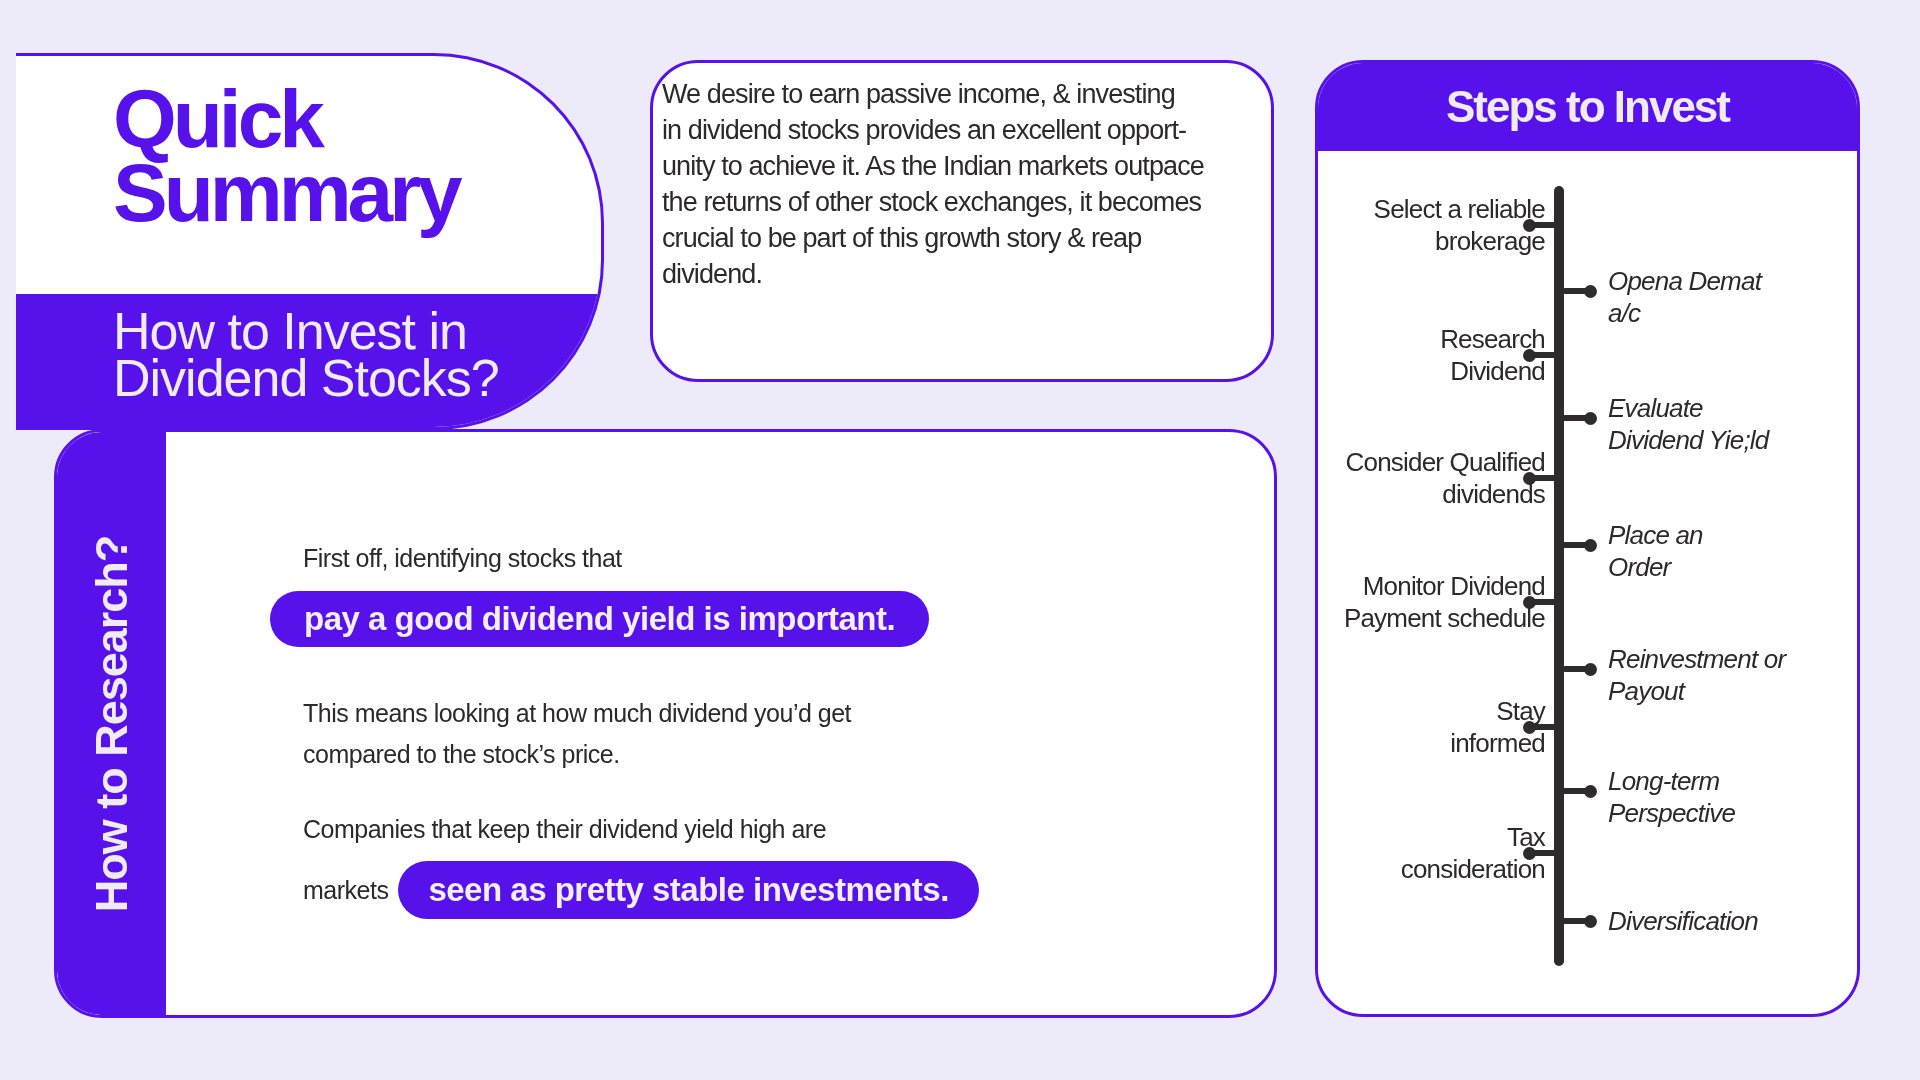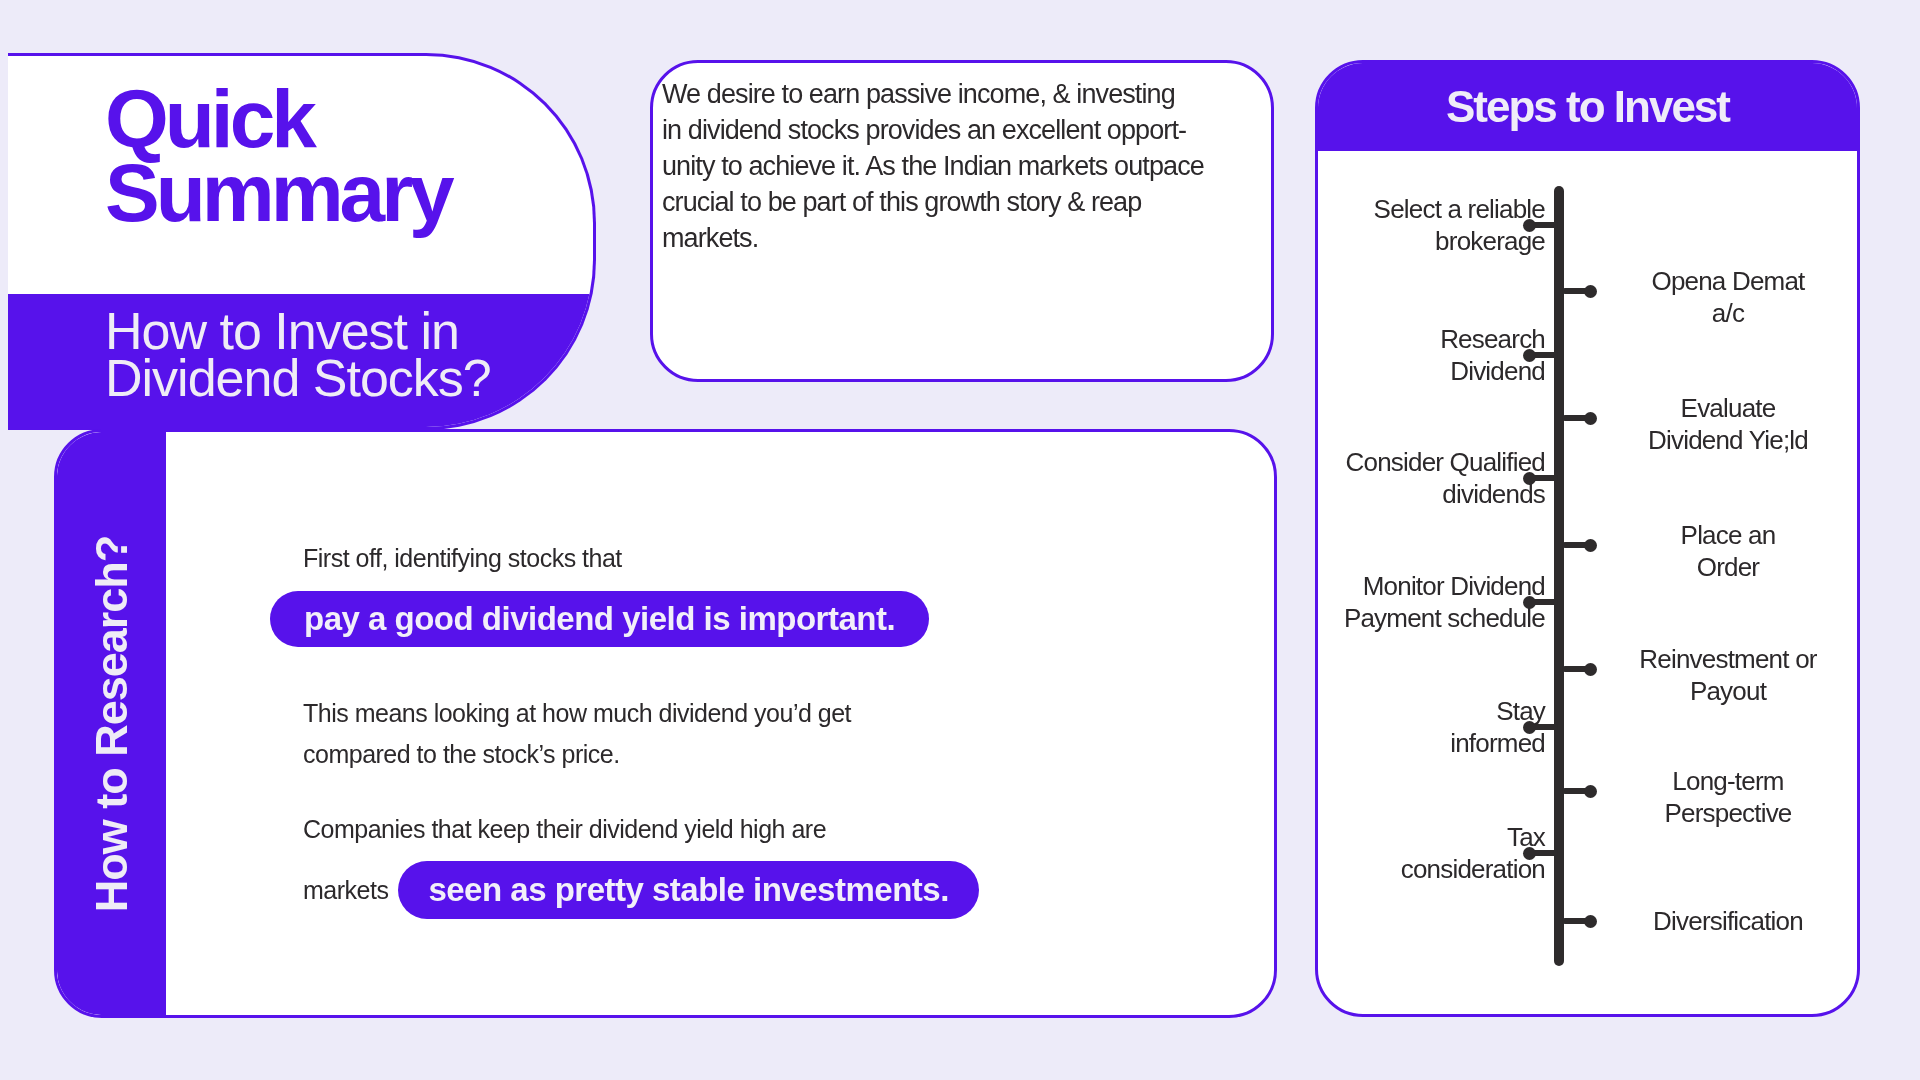--- a/index.html
+++ b/index.html
@@ -4,21 +4,21 @@
 <style>
   html,body{margin:0;padding:0;}
   body{
     width:1920px;height:1080px;overflow:hidden;position:relative;
     background:#EDEBF9;
     font-family:"Liberation Sans", sans-serif;
     color:#2C292B;
   }
   
   .capsule{
-    position:absolute;left:8px;top:53px;width:588px;height:377px;
+    position:absolute;left:16px;top:53px;width:588px;height:377px;
     background:#FFFFFF;
     border:3px solid #5712EB;border-left:none;
     border-radius:0 170px 170px 0;
     overflow:hidden;box-sizing:border-box;
   }
   .qs-title{padding:26px 0 0 97px;font-weight:bold;color:#5712EB;
     font-size:82px;line-height:74px;letter-spacing:-4px;}
   .qs-band{
     position:absolute;left:0;right:0;bottom:0;height:133px;
     background:#5712EB;box-sizing:border-box;
@@ -37,21 +37,21 @@
   
   #understanding{left:650px;top:60px;width:624px;height:322px;}
   .u-body{padding:13px 6px 0 9px;font-size:27px;line-height:36px;letter-spacing:-0.9px;color:#2C292B;}
   .u-body .ln{white-space:nowrap;}
   
   #steps{left:1315px;top:60px;width:545px;height:957px;}
   .s-body{position:relative;height:869px;}
   .t-line{position:absolute;left:236px;top:35px;width:10px;height:780px;background:#2E2B2C;border-radius:5px;}
   .t-label{position:absolute;transform:translateY(-50%);font-size:26px;line-height:32px;letter-spacing:-0.8px;color:#2C292B;}
   .t-label.left{left:6px;width:221px;text-align:right;}
-  .t-label.right{left:290px;width:240px;text-align:center;}
+  .t-label.right{left:290px;width:240px;text-align:left;font-style:italic;}
   .tick{position:absolute;width:32px;height:6px;background:#2E2B2C;border-radius:3px;margin-top:-3px;}
   .tick.l{left:208px;}
   .tick.r{left:244px;}
   .tick::before{content:'';position:absolute;width:13px;height:13px;border-radius:50%;background:#2E2B2C;top:-3.5px;}
   .tick.l::before{left:-3px;}
   .tick.r::before{right:-3px;}
   
   #research{left:54px;top:429px;width:1223px;height:589px;}
   .r-sidebar{position:absolute;left:0;top:0;bottom:0;width:109px;background:#5712EB;border-radius:43px 0 0 43px;}
   .r-sidebar-label{
@@ -81,22 +81,23 @@
   <div class="qs-band">
     <div>How to Invest in<br>Dividend Stocks?</div>
   </div>
 </div>
 
 <div class="card" id="understanding">
   <div class="u-body">
     <div class="ln">We desire to earn passive income, &amp; investing</div>
     <div class="ln">in dividend stocks provides an excellent opport-</div>
     <div class="ln">unity to achieve it. As the Indian markets outpace</div>
+    <div class="ln">the returns of other stock exchanges, it becomes</div>
     <div class="ln">crucial to be part of this growth story &amp; reap</div>
-    <div class="ln">markets.</div>
+    <div class="ln">dividend.</div>
   </div>
 </div>
 
 <div class="card" id="steps">
   <div class="card-header">
     <span>Steps to Invest</span>
   </div>
   <div class="s-body">
     <div class="t-line"></div>
 

